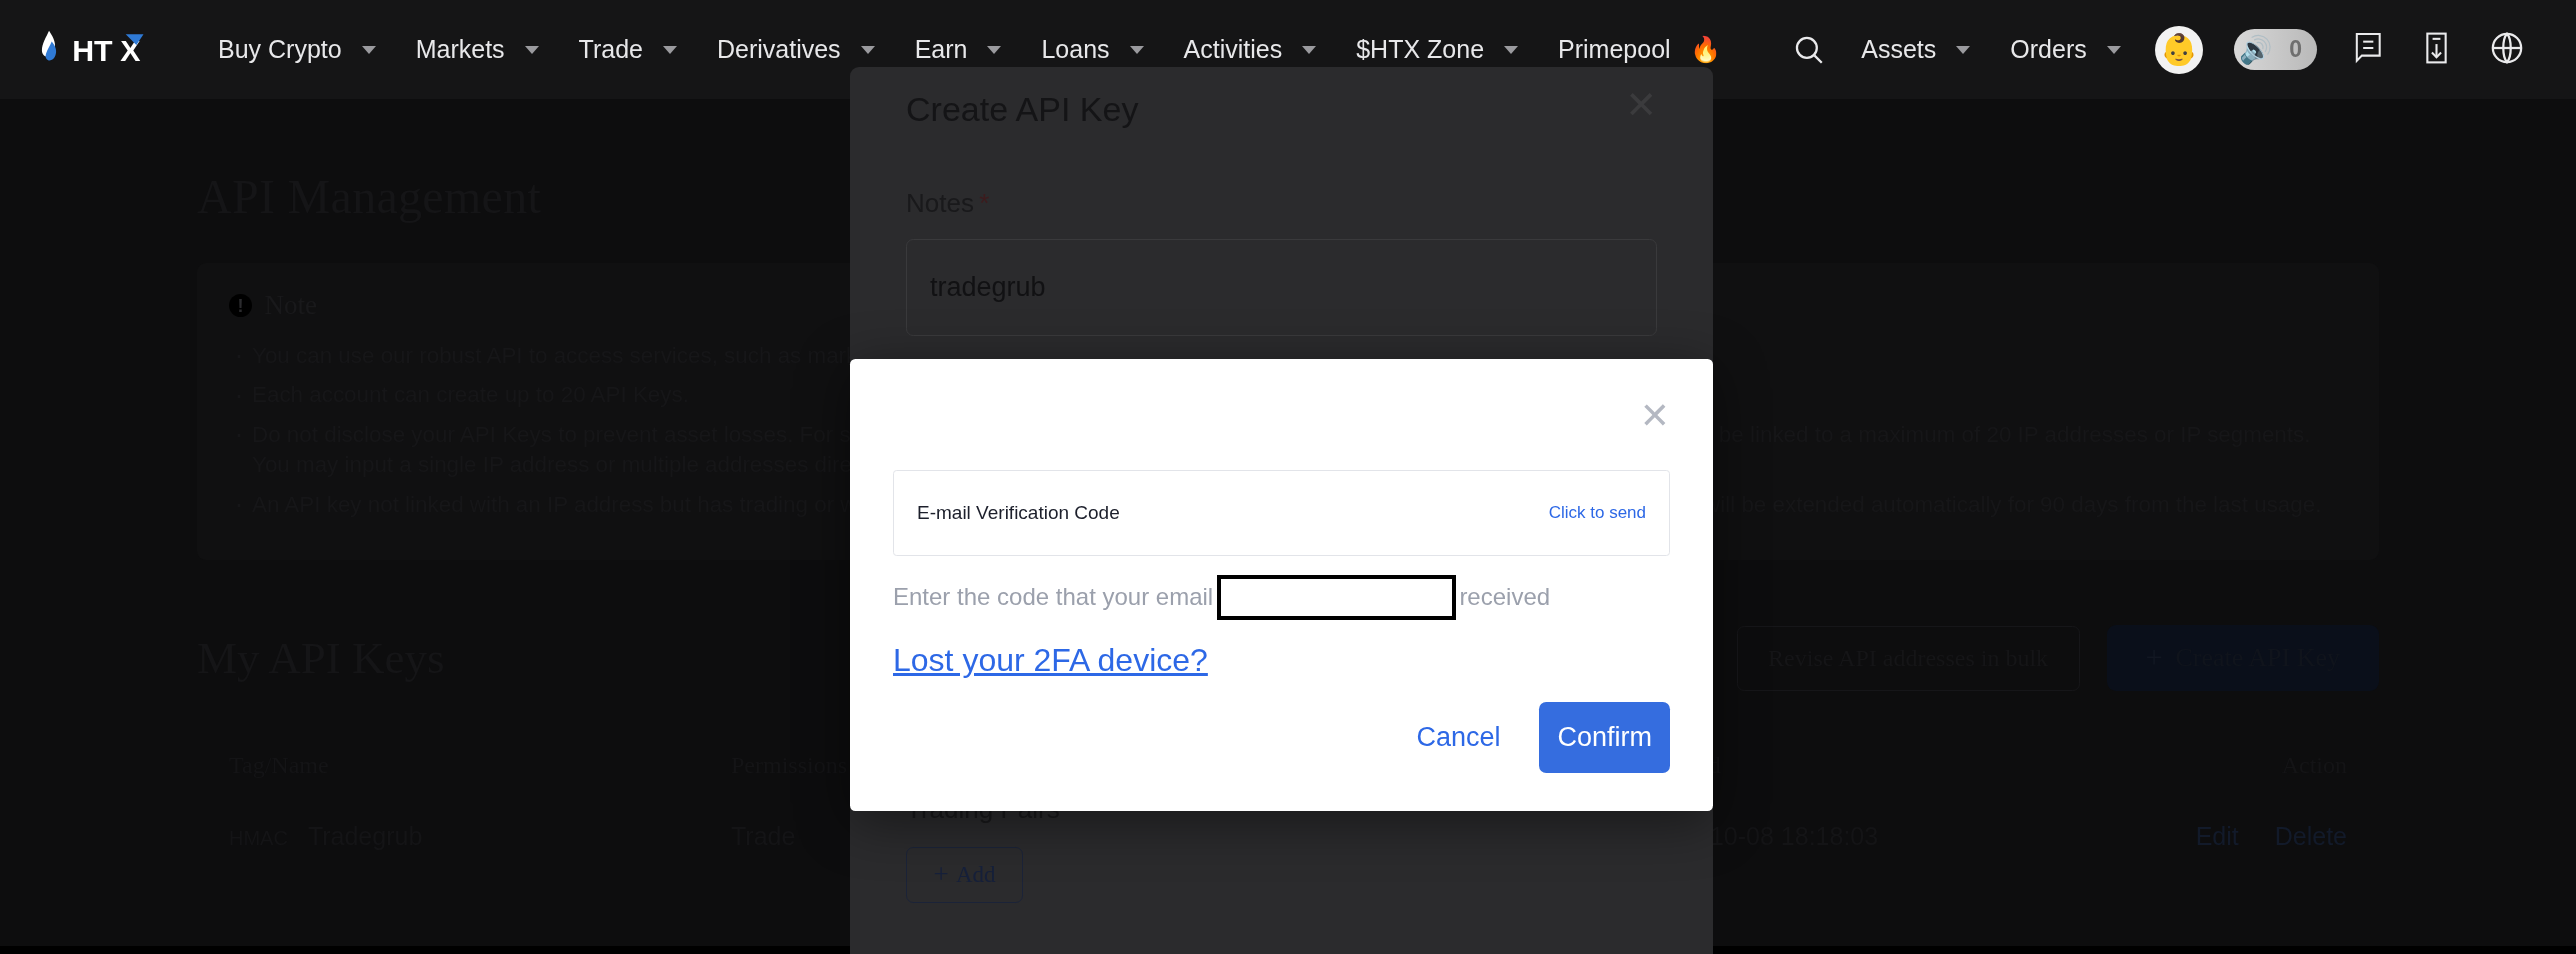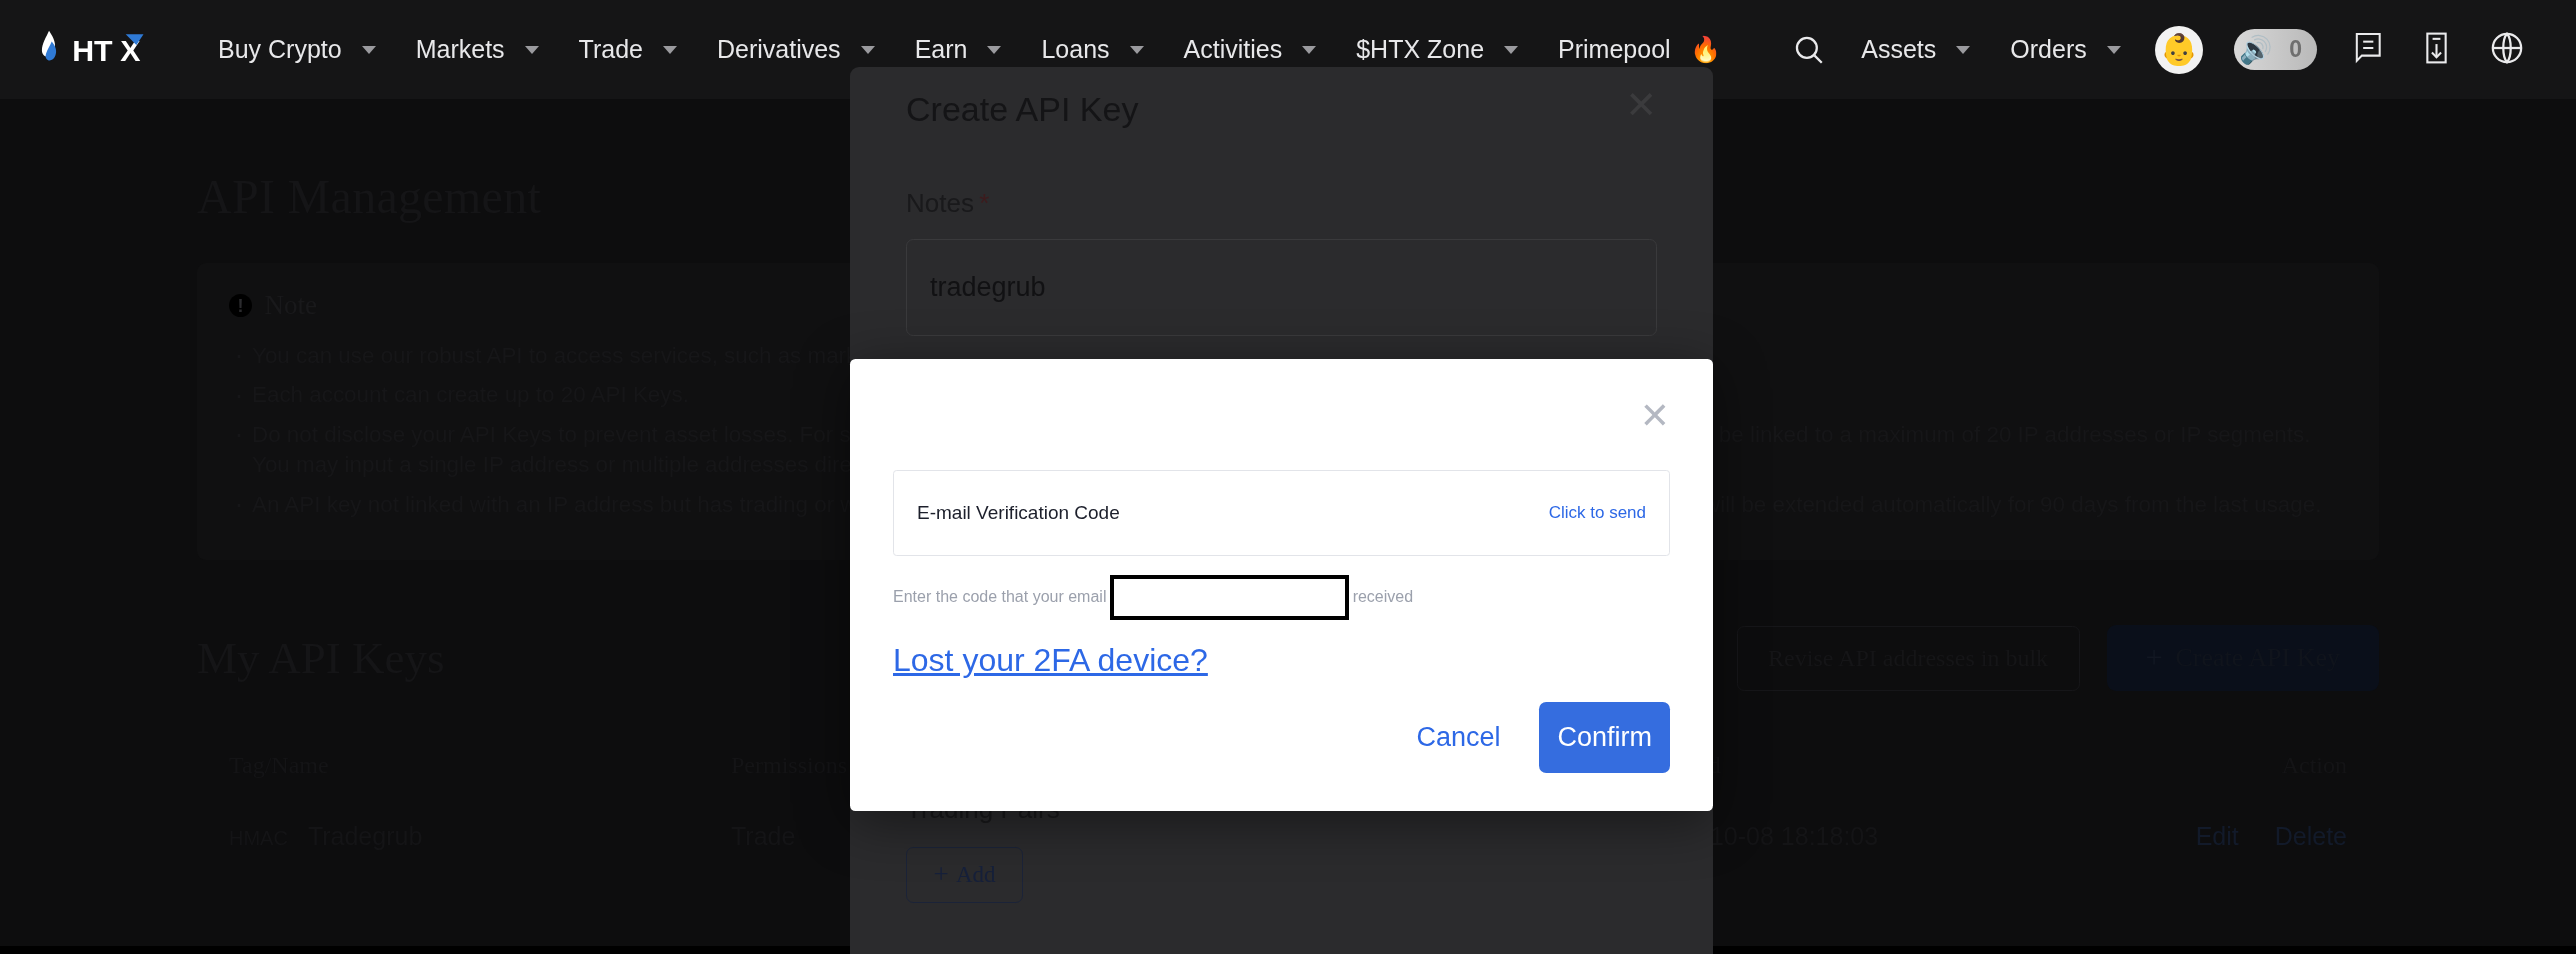--- a/index.html
+++ b/index.html
@@ -188,21 +188,21 @@
     margin-top: 1.8px;
   }
   .dlg-field {
     margin-top: 38px; height: 86px;
     border: 0.9px solid #e2e4e9; border-radius: 3.6px;
     display: flex; align-items: center; padding: 0 23px;
   }
   .dlg-field-label { font-size: 19px; color: #1c1f2b; }
   .dlg-send { margin-left: auto; font-size: 17px; color: #2d68e6; cursor: pointer; }
   .dlg-hint {
-    margin-top: 18px; font-size: 16px; color: #9ba0ac;
+    margin-top: 18px; font-size: 24px; color: #9ba0ac;
     display: flex; align-items: center; gap: 0px; white-space: pre;
   }
   .redaction {
     display: inline-block; width: 239px; height: 45px;
     background: #fff; border: 4.5px solid #000;
     margin: 0 3.6px; vertical-align: middle; position: relative; top: 0.9px;
   }
   .dlg-2fa { margin-top: 23px; font-size: 32px; color: #2d68e6; cursor: pointer; display:inline-block;}
   .dlg-actions {
     position: absolute; right: 43px; bottom: 38px;

